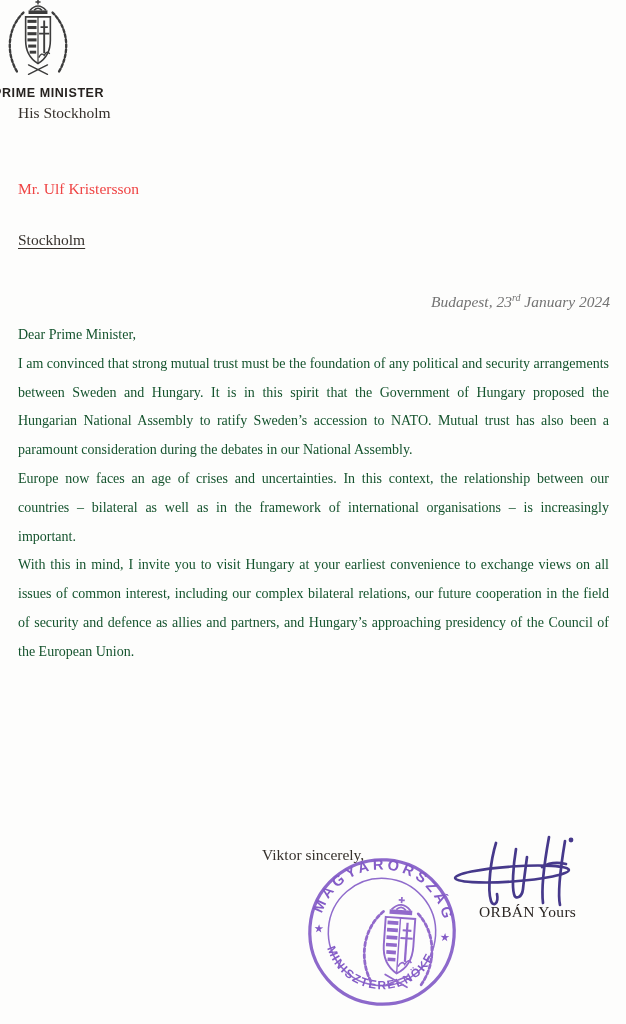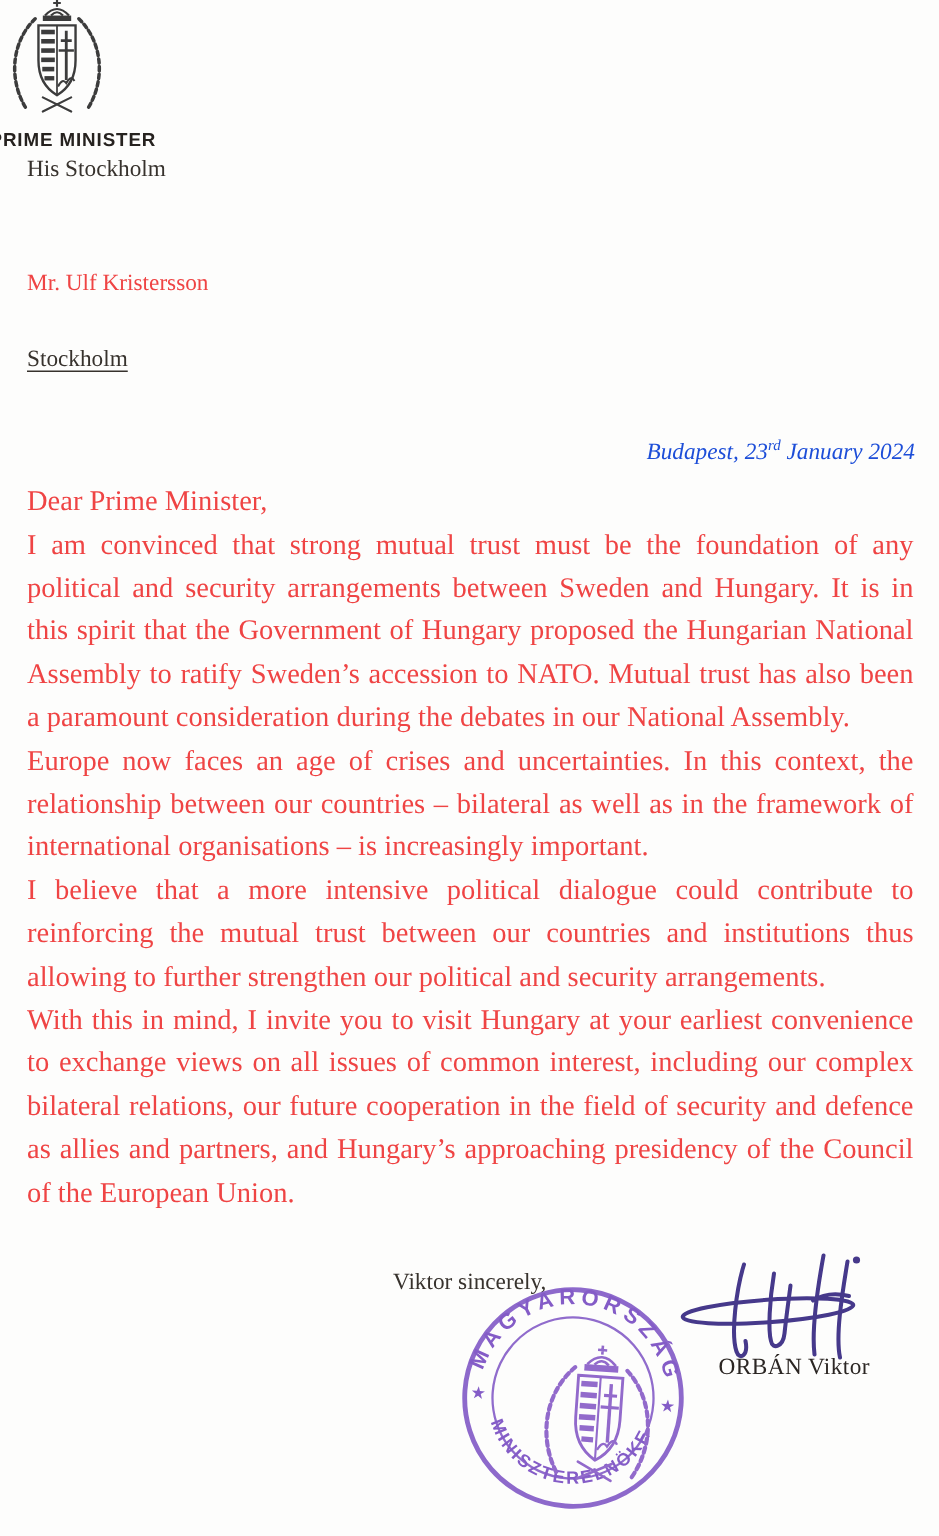--- a/index.html
+++ b/index.html
@@ -30,29 +30,29 @@
   
   .recipient-line { position:absolute; left:18px; font-size:15.5px; }
   .r1 { top:104px; }
   .r2 { top:144px; font-weight:normal; color:#ef4444;margin-top:36px; }
   .r3 { top:182px; }
   .r4 { top:231px; text-decoration:underline; text-underline-offset:3px;text-align:center; }
 
   
   .dateline {
     position:absolute; right:16px; top:292px;
-    font-style:italic; font-size:15.5px; color:#1d4ed8;
+    font-style:italic; font-size:15.5px; color:#737373;
   }
   .dateline sup { font-size:10px; }
 
   
   .letter-body {
     position:absolute; left:18px; top:321px; width:591px;
-    font-size:19px; line-height:28.8px;
-    text-align:justify; color:#ef4444;
+    font-size:14px; line-height:28.8px;
+    text-align:justify; color:#14532d;
   }
   .letter-body p { margin:0; }
 
   
   .valediction { position:absolute; left:262px; top:846px; font-size:15.5px; z-index:1; }
   .stamp {
     position:absolute; left:306px; top:856px;
     width:152px; height:152px;
     transform:rotate(4deg);
     opacity:0.93; z-index:2;
@@ -115,21 +115,20 @@
   <div class="recipient-line r1">His Stockholm</div>
   <div class="recipient-line r2">Mr. Ulf Kristersson</div>
   <div class="recipient-line r4">Stockholm</div>
 
   <div class="dateline"><span>Budapest, 23</span><sup>rd</sup><span> January 2024</span></div>
 
   <div class="letter-body">
     <p>Dear Prime Minister,</p>
     <p>I am convinced that strong mutual trust must be the foundation of any political and security arrangements between Sweden and Hungary. It is in this spirit that the Government of Hungary proposed the Hungarian National Assembly to ratify Sweden’s accession to NATO. Mutual trust has also been a paramount consideration during the debates in our National Assembly.</p>
     <p>Europe now faces an age of crises and uncertainties. In this context, the relationship between our countries – bilateral as well as in the framework of international organisations – is increasingly important.</p>
-    <p>I believe that a more intensive political dialogue could contribute to reinforcing the mutual trust between our countries and institutions thus allowing to further strengthen our political and security arrangements.</p>
     <p>With this in mind, I invite you to visit Hungary at your earliest convenience to exchange views on all issues of common interest, including our complex bilateral relations, our future cooperation in the field of security and defence as allies and partners, and Hungary’s approaching presidency of the Council of the European Union.</p>
   </div>
 
   <div class="valediction">Viktor sincerely,</div>
 
   <svg class="stamp" viewBox="0 0 160 160" aria-hidden="true">
     <defs>
       <path id="arcTop" d="M16.2,97.1 A66,66 0 1 1 143.8,97.1" fill="none"></path>
       <path id="arcBottom" d="M22,95.5 A60,60 0 0 0 138,95.5" fill="none"></path>
     </defs>
@@ -148,15 +147,15 @@
     <g stroke="#46398b" stroke-width="2.7" fill="none" stroke-linecap="round">
       <ellipse cx="60" cy="43" rx="57" ry="7.5" transform="rotate(-4 60 43)"></ellipse>
       <path d="M44,12 C39,28 35,58 39,70 C41,76 47,73 45,63"></path>
       <path d="M64,18 C61,36 60,56 62,63 C63,69 70,67 71,58 C72,48 74,34 75,26"></path>
       <path d="M97,6 C93,28 89,56 91,72"></path>
       <path d="M90,36 C98,31 106,31 114,33"></path>
       <path d="M113,10 C109,34 105,60 108,74"></path>
     </g>
     <circle cx="119" cy="9" r="2.4" fill="#46398b"></circle>
   </svg>
-  <div class="signer-name">ORBÁN Viktor</div>
+  <div class="signer-name">ORBÁN Yours</div>
 
 </div>
 
 </body></html>

